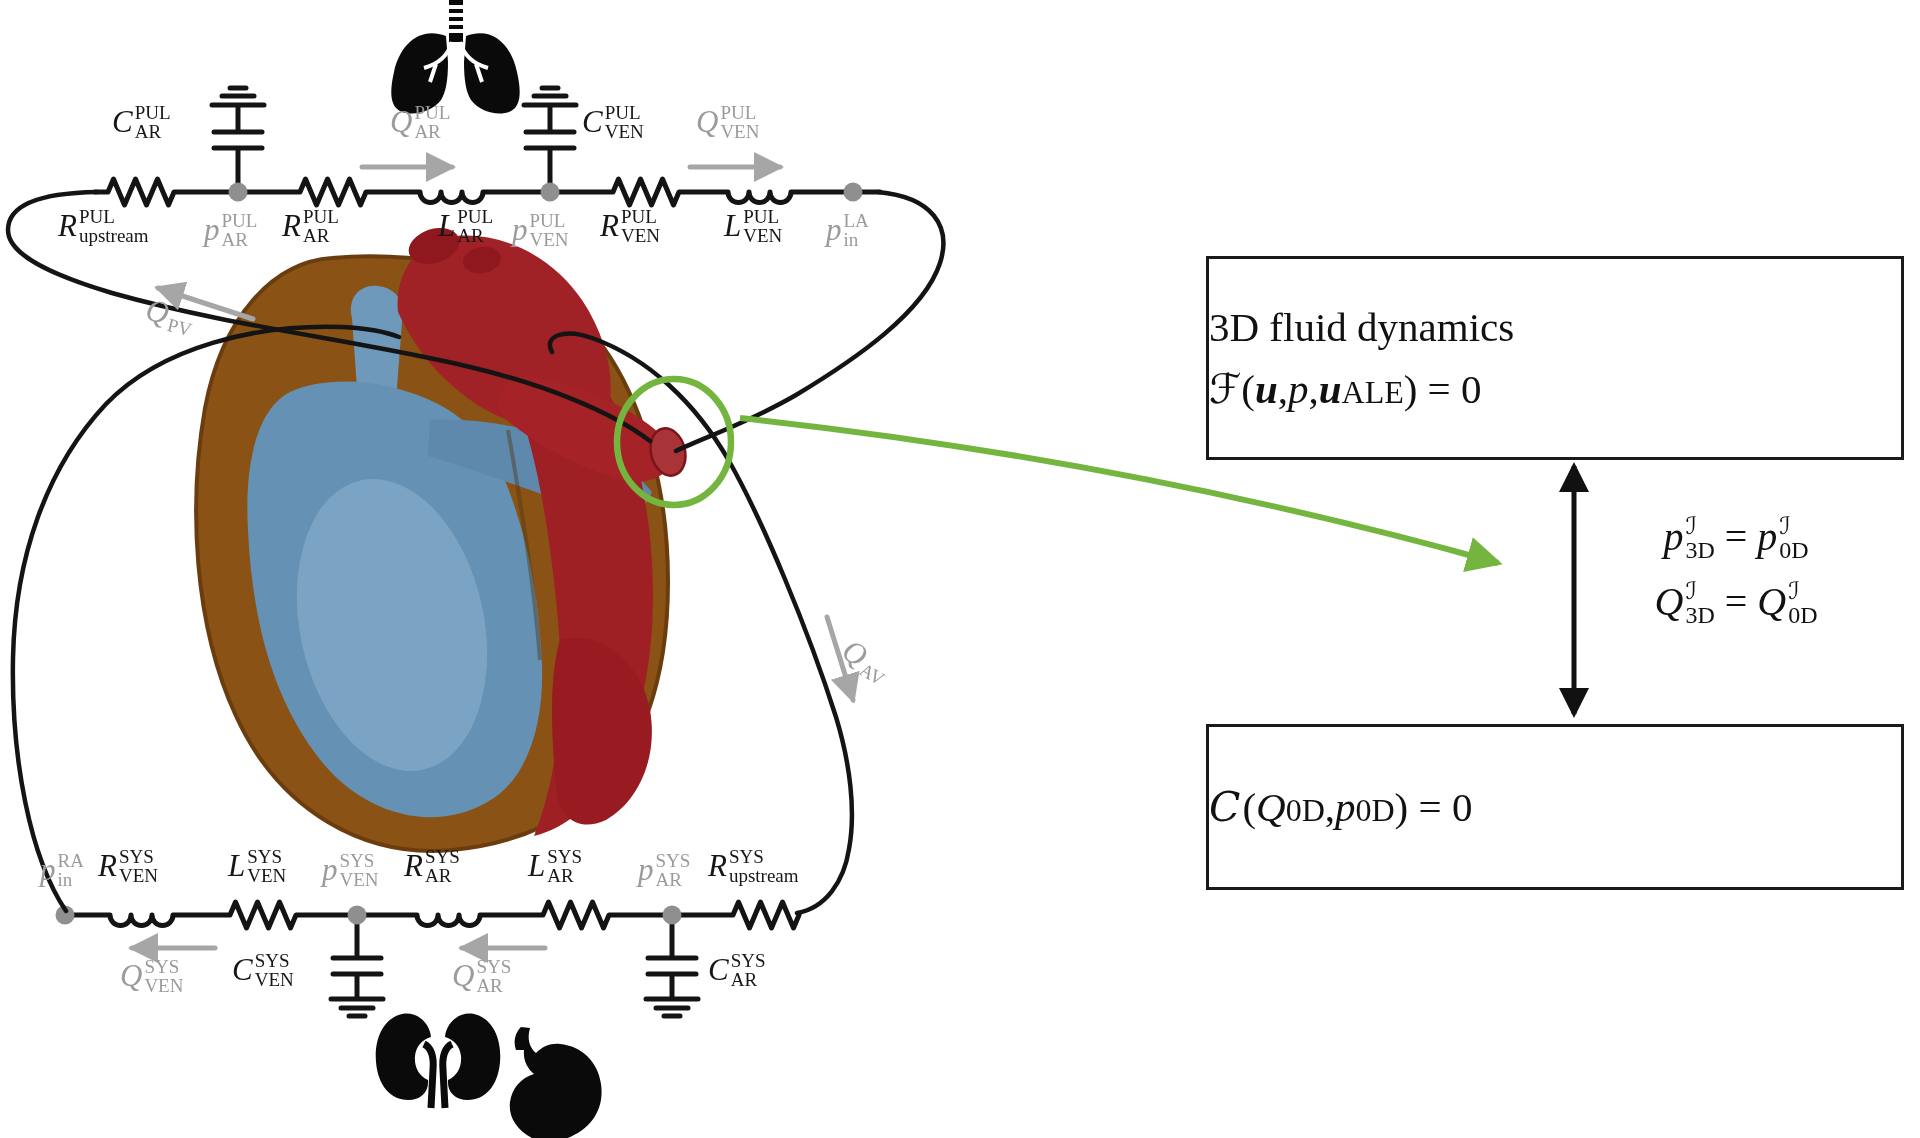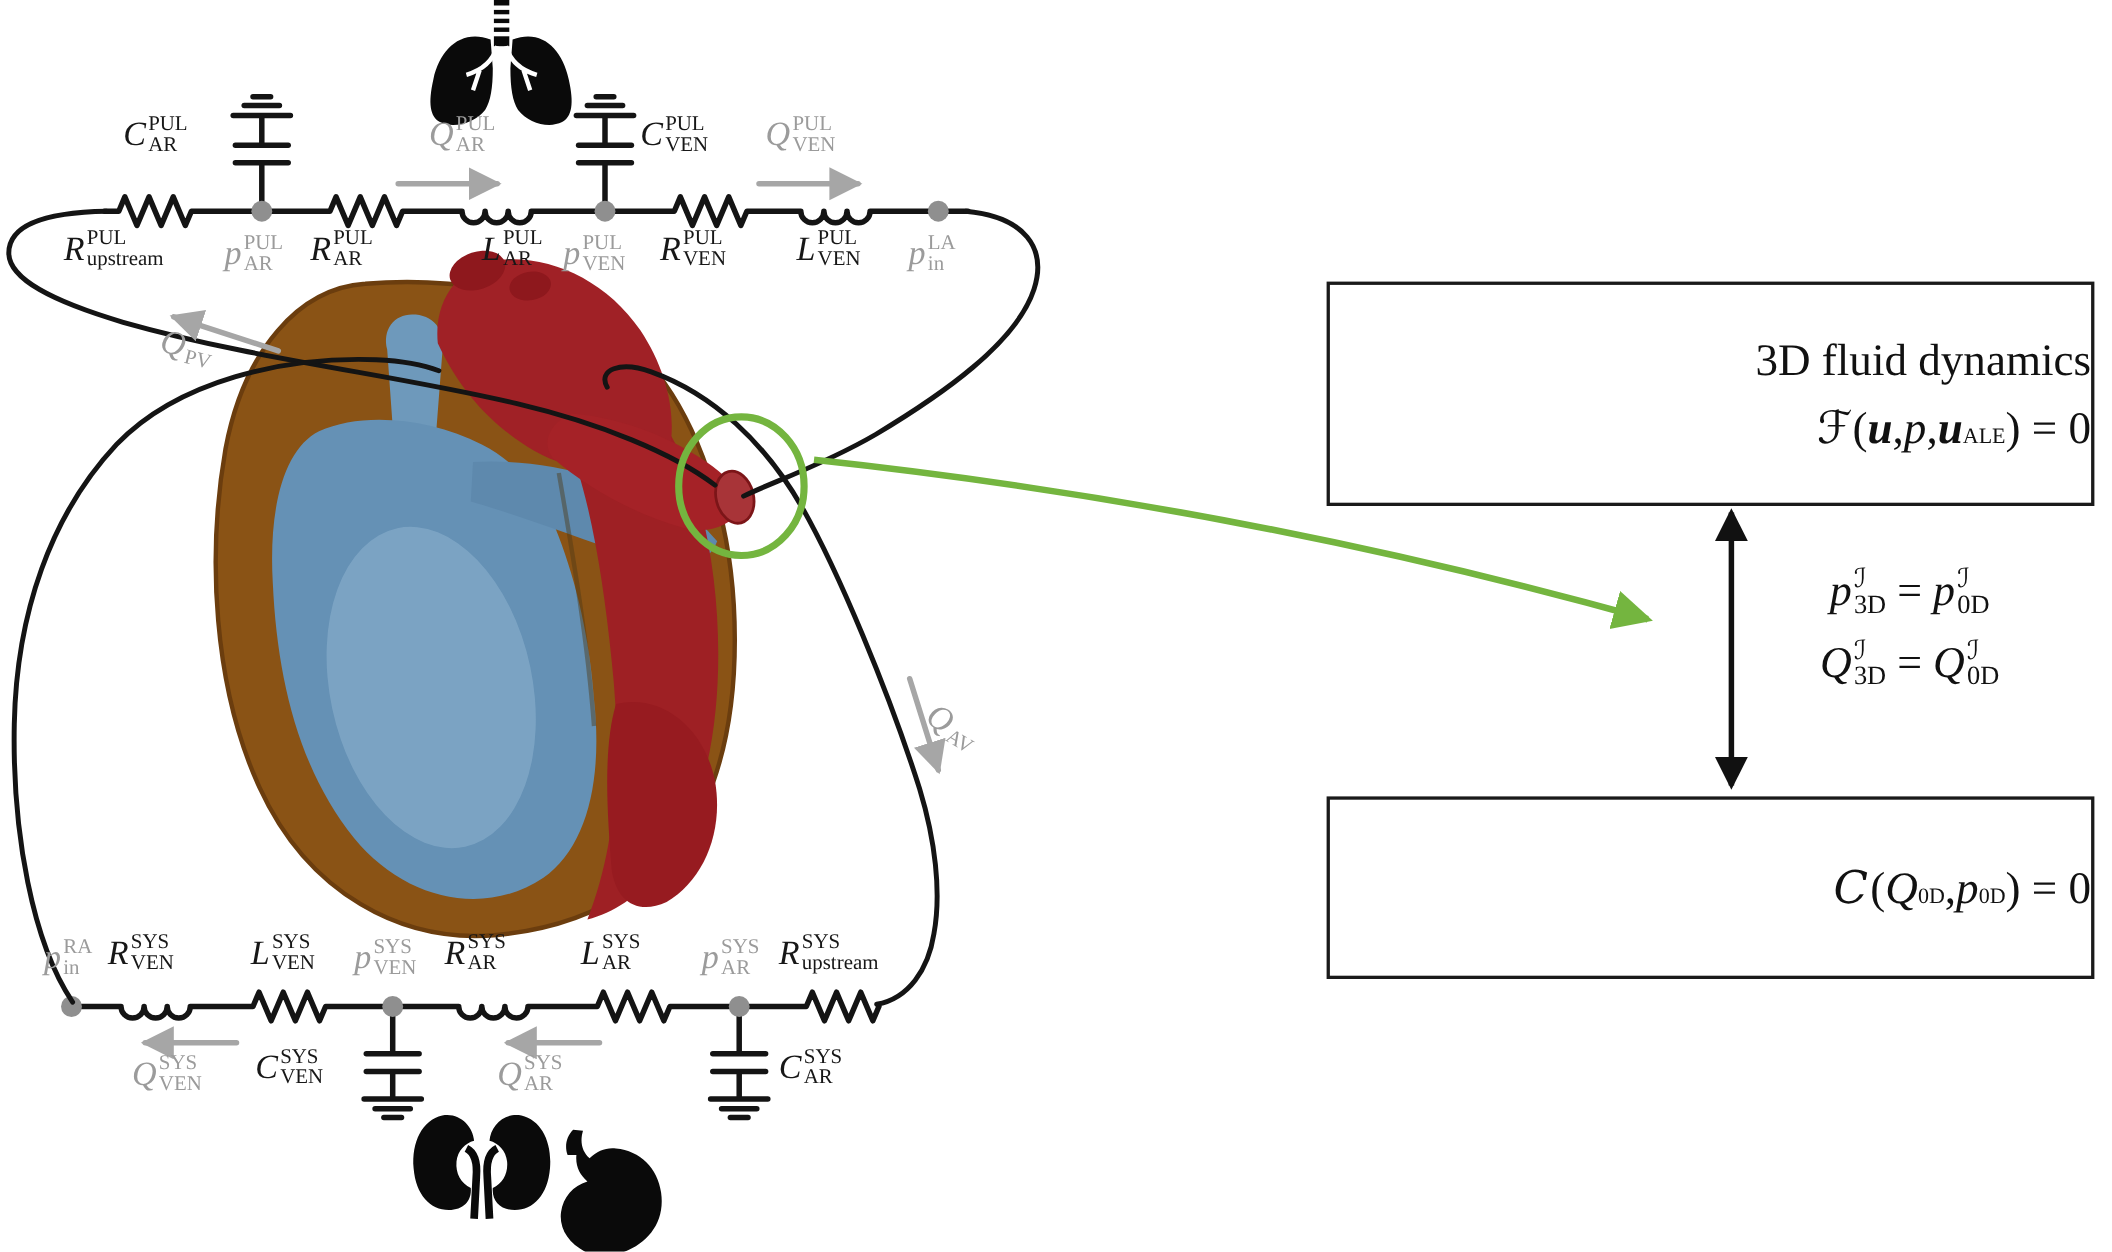--- a/index.html
+++ b/index.html
@@ -11,25 +11,25 @@
       display:inline-flex;align-items:center;line-height:1;}
   .ml i{font-style:italic;}
   .ss{display:inline-flex;flex-direction:column;align-items:flex-start;
       font-size:19px;line-height:1.02;margin-left:2px;font-style:normal;transform:translateY(1px);}
   .ss .sp,.ss .sb{display:block;min-height:19px;}
   .gray{color:#9b9b9b;}
   .rot12{transform:rotate(14deg);}
   .rot28{transform:rotate(30deg);}
   
   .cbox{position:absolute;border:3px solid #1a1a1a;background:#ffffff;
-        display:flex;flex-direction:column;align-items:flex-end;justify-content:center;gap:14px;}
+        display:flex;flex-direction:column;align-items:flex-start;justify-content:center;gap:14px;}
   .box-title{font-size:41px;color:#111;}
   .box-eq{font-size:41px;color:#111;display:inline-flex;align-items:baseline;}
   .box-eq i{font-style:italic;}
-  .box-eq sup{font-size:20px;}
+  .box-eq sup{font-size:32px;}
   .scr{font-family:"DejaVu Sans","DejaVu Serif",serif;}
   .fakescript{font-style:italic;font-family:"DejaVu Serif",serif;padding-right:2px;}
   
   .iface{position:absolute;display:flex;flex-direction:column;gap:16px;align-items:center;}
   .iline{font-size:40px;color:#111;display:inline-flex;align-items:center;gap:10px;}
   .iline i{font-style:italic;}
   .iline .ss{font-size:24px;transform:translateY(2px);}
   .iline .ss .sp,.iline .ss .sb{min-height:24px;}
   .ivar{display:inline-flex;align-items:center;}
 </style>

